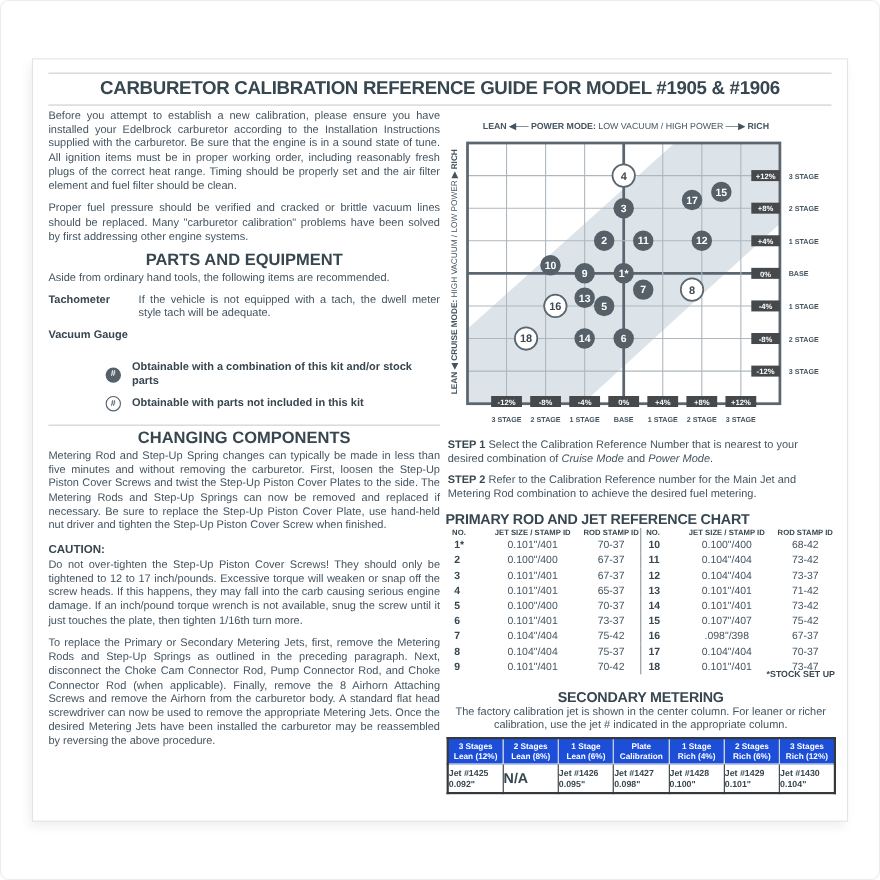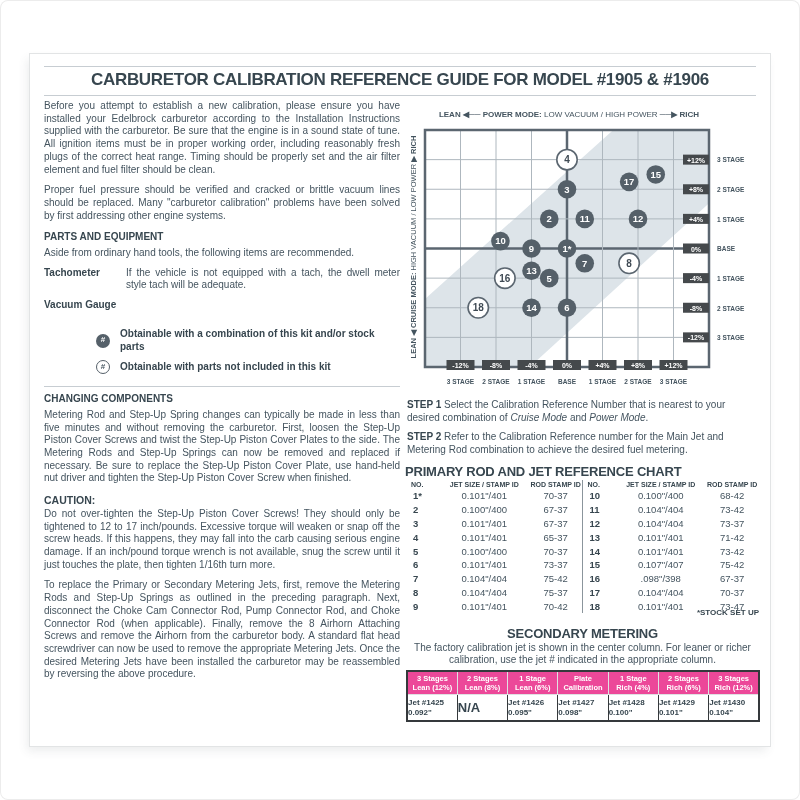--- a/index.html
+++ b/index.html
@@ -7,21 +7,21 @@
           box-shadow:inset 0 0 0 1px #ececec;overflow:hidden;
           font-family:"Liberation Sans",sans-serif;color:#44545f;}
   .sheet{position:absolute;left:30px;top:54px;width:740px;height:692px;background:#fff;
          box-shadow:0 0 0 1px #e2e4e5, -3px 5px 9px rgba(70,80,90,.10);}
   .rule{position:absolute;left:14px;right:14px;height:1px;background:#c7cdd2;}
   .page-title{position:absolute;top:16px;left:0;right:0;text-align:center;
               font-size:17px;font-weight:bold;color:#37464f;letter-spacing:-.3px;}
   
   .col-left{position:absolute;left:14px;top:46px;width:356px;font-size:10px;line-height:12.7px;}
   .col-left p{margin:0 0 8px 0;text-align:justify;}
-  .h-center{font-size:10px;font-weight:bold;color:#37464f;margin:9px 0 3px 0;}
+  .h-center{font-size:15px;font-weight:bold;color:#37464f;text-align:center;margin:9px 0 3px 0;}
   .def-row{display:flex;margin:0 0 7px 0;}
   .def-term{flex:0 0 82px;font-weight:bold;color:#37464f;}
   .def-desc{flex:1;text-align:justify;}
   .legend{margin:16px 0 0 52px;}
   .legend-row{display:flex;align-items:center;margin-bottom:7px;}
   .circle{width:14px;height:14px;border-radius:50%;display:inline-flex;align-items:center;justify-content:center;
           font-size:8px;font-weight:bold;margin-right:10px;flex:0 0 14px;}
   .circle.filled{background:#556069;color:#fff;}
   .circle.open{background:#fff;color:#44545f;border:1.3px solid #556069;box-sizing:border-box;}
   .legend-label{font-weight:bold;color:#37464f;font-size:10px;}
@@ -54,21 +54,21 @@
   .primary-table .rod{width:56px;}
   .primary-table .divider{border-left:1px solid #8b959c;}
   .stock-note{position:absolute;top:554px;left:377px;width:352px;text-align:right;
               font-size:8px;font-weight:bold;color:#37464f;}
   .secondary-heading{position:absolute;top:572px;left:375px;width:355px;text-align:center;
                      font-size:13px;font-weight:bold;color:#37464f;letter-spacing:-.2px;}
   .secondary-text{position:absolute;top:588px;left:375px;width:355px;text-align:center;
                   font-size:10px;line-height:12.3px;}
   .secondary-table{position:absolute;top:616px;left:376px;width:354px;border-collapse:collapse;
                    table-layout:fixed;border:2px solid #35393c;}
-  .secondary-table th{background:#ec4899;color:#fff;font-size:7.5px;font-weight:bold;line-height:9px;
+  .secondary-table th{background:#1d4ed8;color:#fff;font-size:7.5px;font-weight:bold;line-height:9px;
                       padding:2px 0;border:1px solid #dfe1e2;white-space:pre-line;}
   .secondary-table td{font-size:8px;font-weight:bold;color:#37464f;line-height:9.5px;text-align:left;
                       padding:3px 0;border:1px solid #35393c;white-space:pre-line;}
   .secondary-table td.na{font-size:13px;}
 </style>
 </head>
 <body>
 
 <div class="canvas">
   <div class="sheet">

